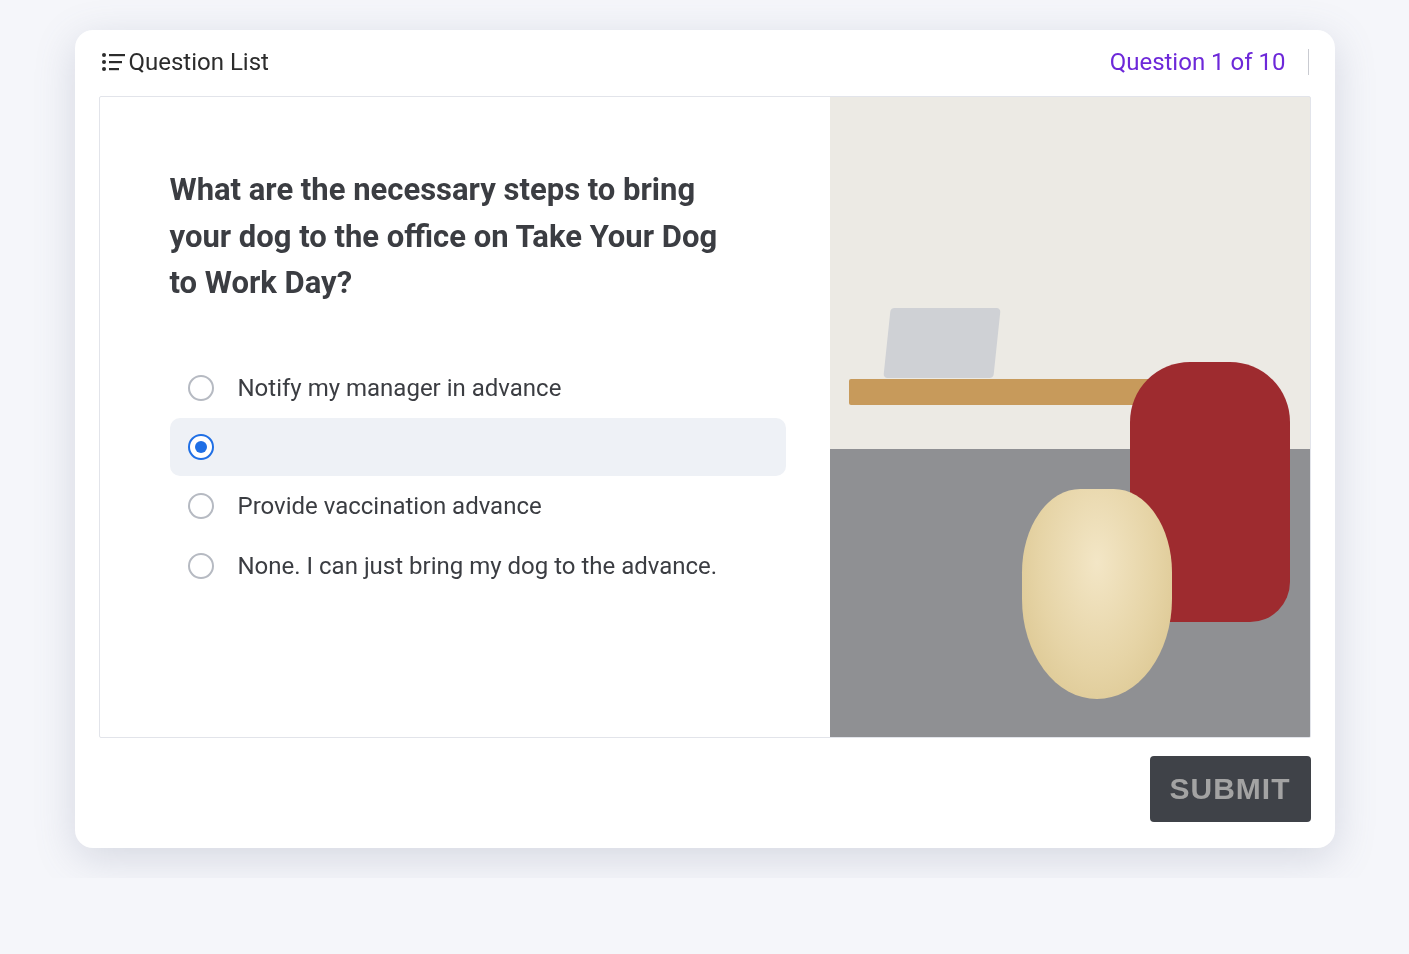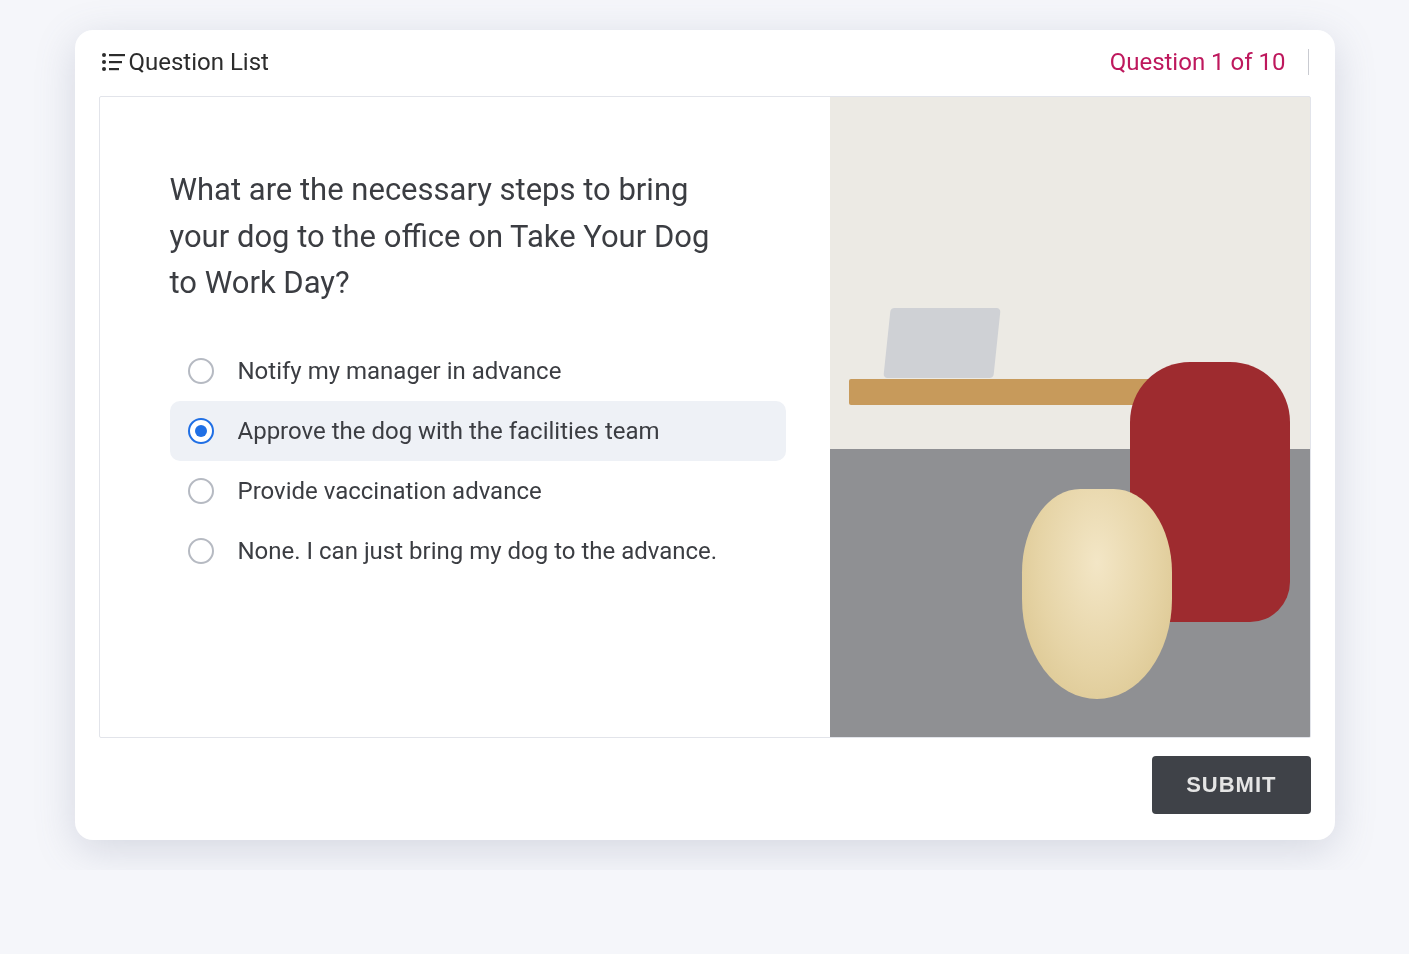--- a/index.html
+++ b/index.html
@@ -30,42 +30,42 @@
     align-items: center;
     gap: 4px;
   }
   .list-icon svg { display:block; }
   .header-spacer { flex: 1; }
   .header-right {
     display: flex;
     align-items: center;
     gap: 22px;
     font-size: 24px;
-    color: #be185d;
+    color: #6d28d9;
   }
   .vdiv {
     width: 1px; height: 26px; background: #c9cbd1;
   }
   .content {
     display: flex;
     border: 1px solid #e2e4ea;
     margin: 6px 24px 0 24px;
     border-radius: 2px;
     overflow: hidden;
   }
   .left-pane {
     flex: 1;
     padding: 70px 44px 60px 70px;
   }
   .question-text {
     font-size: 31px;
     line-height: 1.5;
     color: #3b3d42;
-    font-weight: 400;
-    margin-bottom: 34px;
+    font-weight: 700;
+    margin-bottom: 51px;
     max-width: 560px;
   }
   .options {
     display: flex;
     flex-direction: column;
     gap: 0;
   }
   .option {
     display: flex;
     align-items: center;
@@ -133,26 +133,26 @@
     background:#cfd1d5; border-radius:4px;
     transform: skewX(-6deg);
   }
   .footer {
     display: flex;
     justify-content: flex-end;
     padding: 18px 24px 26px 24px;
   }
   .submit-btn {
     background: #3f4248;
-    color: #e5e5e5;
+    color: #a3a3a3;
     border: none;
-    font-size: 22px;
+    font-size: 30px;
     font-weight: 700;
     letter-spacing: 1px;
-    padding: 16px 34px;
+    padding: 16px 20px;
     border-radius: 4px;
     cursor: pointer;
   }
 </style>
 </head>
 <body>
 
 <div class="card">
 
   <div class="header">
@@ -179,21 +179,20 @@
   <div class="content">
     <div class="left-pane">
       <div class="question-text">What are the necessary steps to bring your dog to the office on Take Your Dog to Work Day?</div>
       <div class="options" id="options-container">
           <div class="option">
             <span class="radio"></span>
             <span>Notify my manager in advance</span>
           </div>
           <div class="option selected">
             <span class="radio"></span>
-            <span>Approve the dog with the facilities team</span>
           </div>
           <div class="option">
             <span class="radio"></span>
             <span>Provide vaccination advance</span>
           </div>
           <div class="option">
             <span class="radio"></span>
             <span>None. I can just bring my dog to the advance.</span>
           </div>
         </div>

